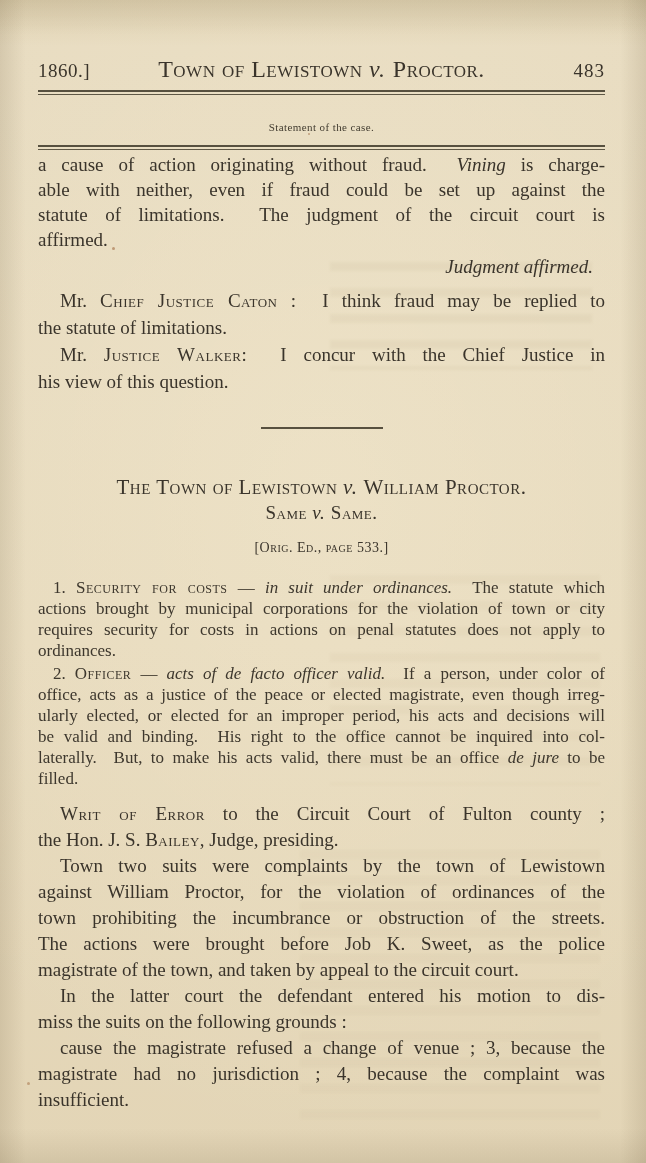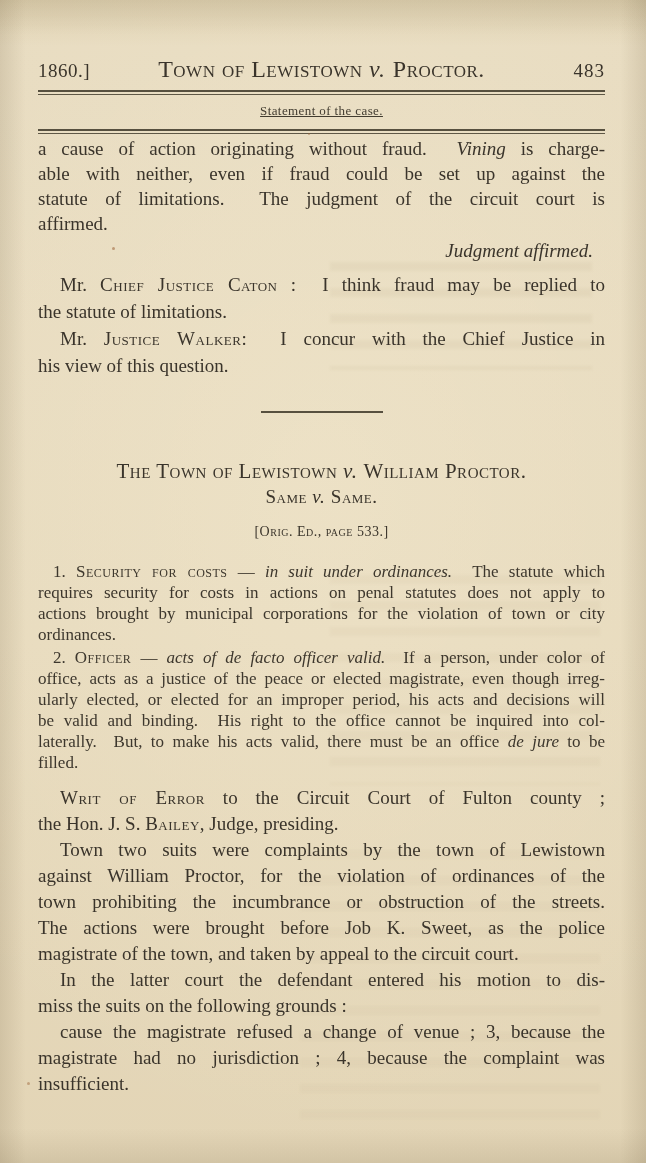--- a/index.html
+++ b/index.html
@@ -18,21 +18,21 @@
   }
   .content{position:absolute;left:38px;right:41px;top:0;}
   .pagehead{
     margin-top:56px;display:grid;grid-template-columns:1fr auto 1fr;align-items:baseline;
     font-size:19px;
   }
   .year{justify-self:start;letter-spacing:.5px;}
   .pnum{justify-self:end;letter-spacing:1px;}
   .ptitle{font-size:24px;letter-spacing:1.2px;}
   .rule-double{margin-top:7px;height:2px;border-top:2px solid #57503f;border-bottom:1px solid #5f5846;}
-  .statement{margin-top:7px;text-align:center;font-size:13px;line-height:18px;letter-spacing:.4px;color:#423c30;text-decoration:underline;}
+  .statement{margin-top:23px;text-align:center;font-size:11px;line-height:18px;letter-spacing:.4px;color:#423c30;}
   .rule2{margin-top:9px;}
   .bodytext{font-size:19px;line-height:26px;}
   .tight{line-height:25px;margin-top:2px;}
   .speech{line-height:27px;}
   .caton{margin-top:8px;}
   .hn{font-size:17px;line-height:21px;color:#3d372d;}
   .hn1{margin-top:20px;}
   .hn2{margin-top:2px;}
   .writ{margin-top:12px;}
   .divider{width:122px;height:2px;background:#57503f;margin:32px auto 0;}
@@ -110,22 +110,22 @@
     <div class="title2 center">
         <div class="line"><span class="sc">Same </span><span class="i">v.</span><span class="sc"> Same.</span></div>
       </div>
 
     <div class="cite center">
         <div class="line"><span class="sc">[Orig. Ed., page 533.]</span></div>
       </div>
 
     <div class="hn hn1 ind-hn">
         <div class="line"><span>1. </span><span class="sc">Security for costs</span><span> — </span><span class="i">in suit under ordinances.</span><span>&nbsp; The statute which</span></div>
+        <div class="line"><span>actions brought by municipal corporations for the violation of town or city</span></div>
         <div class="line"><span>requires security for costs in actions on penal statutes does not apply to</span></div>
-        <div class="line"><span>actions brought by municipal corporations for the violation of town or city</span></div>
         <div class="line"><span>ordinances.</span></div>
       </div>
 
     <div class="hn hn2 ind-hn">
         <div class="line"><span>2. </span><span class="sc">Officer</span><span> — </span><span class="i">acts of de facto officer valid.</span><span>&nbsp; If a person, under color of</span></div>
         <div class="line"><span>office, acts as a justice of the peace or elected magistrate, even though irreg-</span></div>
         <div class="line"><span>ularly elected, or elected for an improper period, his acts and decisions will</span></div>
         <div class="line"><span>be valid and binding.&nbsp; His right to the office cannot be inquired into col-</span></div>
         <div class="line"><span>laterally.&nbsp; But, to make his acts valid, there must be an office </span><span class="i">de jure</span><span> to be</span></div>
         <div class="line"><span>filled.</span></div>

